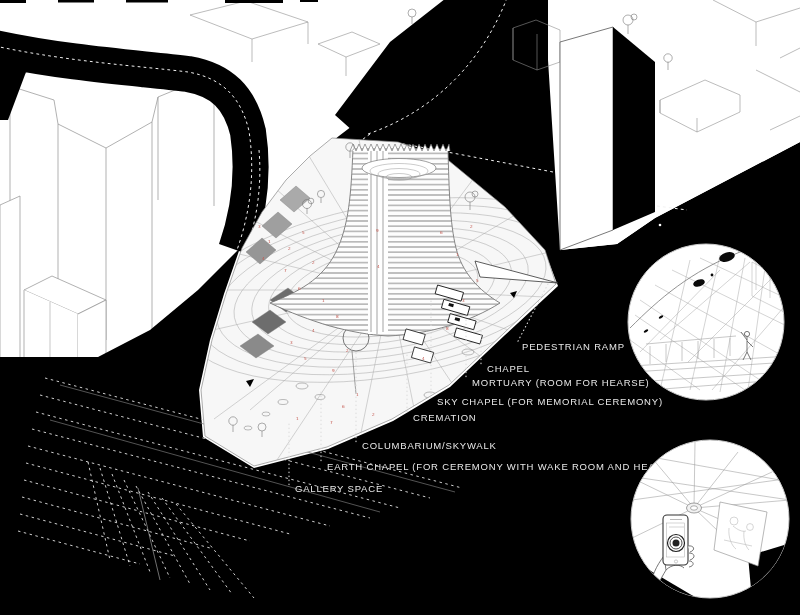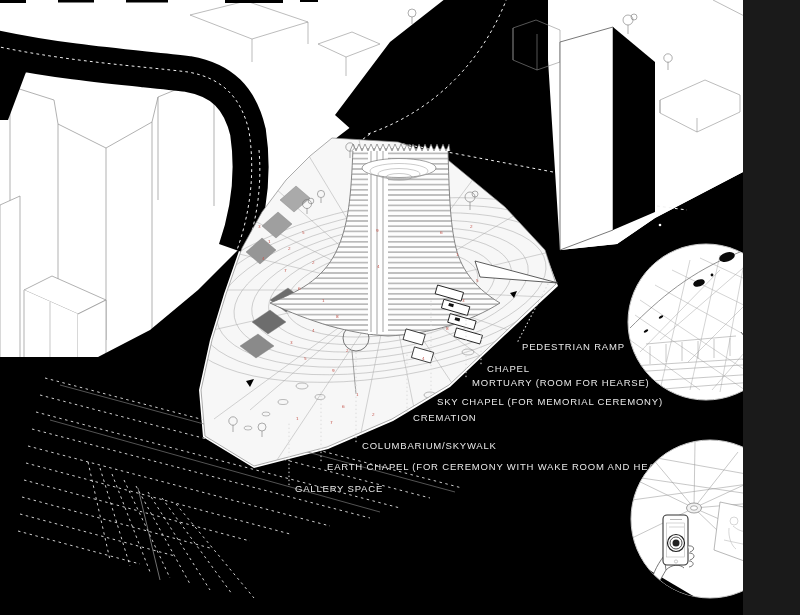--- a/index.html
+++ b/index.html
@@ -1,16 +1,16 @@
 <!DOCTYPE html>
 <html><head>
 <meta charset="utf-8">
 <style>
   html,body{margin:0;padding:0;background:#1a1a1a;}
-  #stage{position:relative;width:743px;height:615px;background:#ffffff;overflow:hidden;
+  #stage{position:relative;width:800px;height:615px;background:#ffffff;overflow:hidden;
          font-family:"Liberation Sans", sans-serif;}
   svg{display:block}
   .ann{font:9.5px "Liberation Sans",sans-serif;letter-spacing:.8px;fill:#e8e8e8;font-weight:500;}
   .rm{font:4.2px "DejaVu Sans",sans-serif;fill:#c4574e;}
   .ln{stroke:#8f8f8f;stroke-width:.6;fill:none;}
   .fine{stroke:#a8a8a8;stroke-width:.5;fill:none;}
   .leader{stroke:#dcdcdc;stroke-width:1.1;stroke-dasharray:.6 3.4;stroke-linecap:round;fill:none;}
   .raildash{stroke:#e6e6e6;stroke-width:.9;stroke-dasharray:2.5 3.5;fill:none;}
   .roaddash{stroke:#f2f2f2;stroke-width:1;stroke-dasharray:2.8 3.2;fill:none;}
   .wline{stroke:#9a9a9a;stroke-width:.55;fill:none;}

